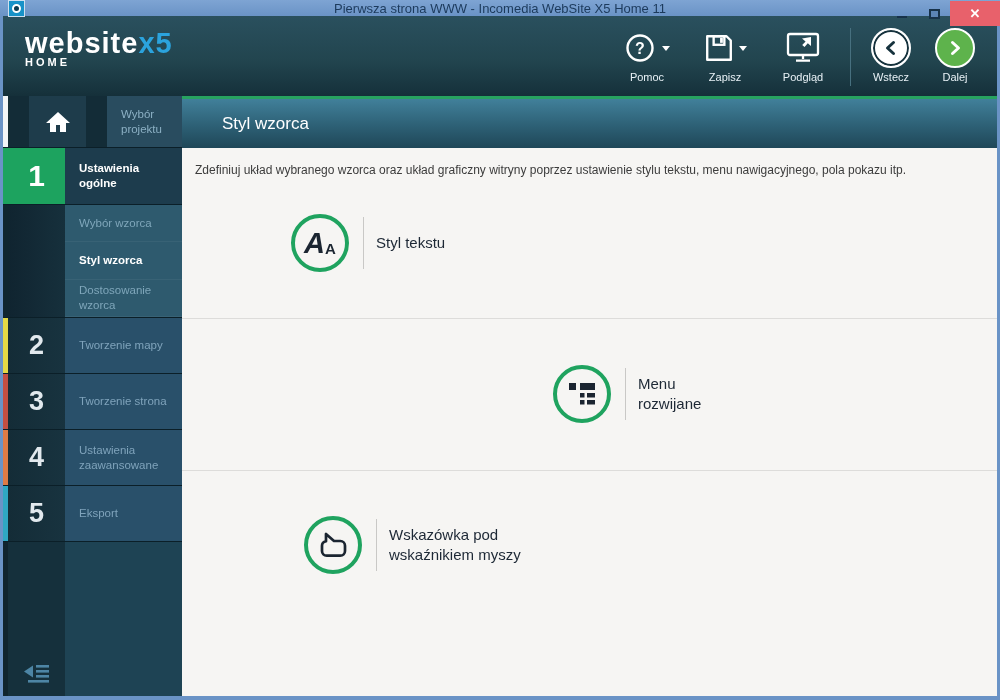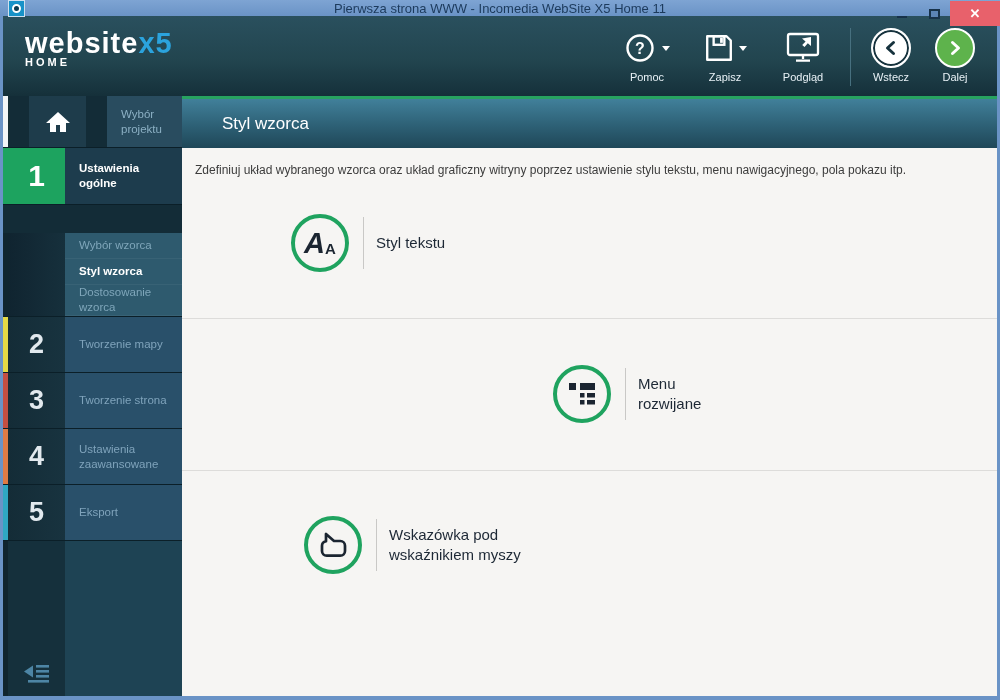--- a/index.html
+++ b/index.html
@@ -40,21 +40,21 @@
   .sidebar { width:179px; flex:0 0 auto; display:flex; flex-direction:column; background:#132c37; }
   .srow { display:flex; border-bottom:1px solid rgba(5,22,30,.55); }
   .strip { width:5px; flex:0 0 auto; }
   .numcol { width:57px; flex:0 0 auto; display:flex; align-items:center; justify-content:center; }
   .slabel { flex:1; display:flex; align-items:center; padding:0 6px 0 14px; font-size:11.5px; line-height:15px; }
   .row-home { height:52px;gap:21px; } .row-home .strip { background:#f2f5f7; }
   .row-home .numcol { background:#1e3c4b; } .row-home .slabel { background:#294c5f; color:#8cb0c4; }
   .row-step1 { height:57px; } .row-step1 .strip { background:#1da35f; }
   .row-step1 .numcol { background:#1da35f; } .row-step1 .slabel { background:#1d3c4d; color:#fff; font-weight:bold; }
   .num { font-weight:bold; color:#e2e9ee; font-size:27px; } .row-step1 .num { font-size:30px; color:#fff; }
-  .row-subs { height:84px;margin-top:28px; } .row-subs .strip { background:#10252f; }
+  .row-subs { height:113px; } .row-subs .strip { background:#10252f; }
   .row-subs .numcol { background:linear-gradient(90deg,#102430,#16303c); }
   .subcol { flex:1; display:flex; flex-direction:column; }
   .subitem { flex:1; background:#2e5a6e; color:#7fa6ba; font-size:11.5px; line-height:15px; display:flex; align-items:center; padding:0 6px 0 14px; border-bottom:1px solid rgba(255,255,255,.05); }
   .subitem.selected { color:#fff; font-weight:bold; }
   .row-step { height:56px; } .row-step .numcol { background:linear-gradient(90deg,#142c37,#18333f); }
   .row-step .slabel { background:#29506a; color:#7fa3bb; }
   .strip-2 { background:#e5d945; } .strip-3 { background:#c44f42; } .strip-4 { background:#de7b45; } .strip-5 { background:#2fa7c3; }
   .row-fill { flex:1; border-bottom:none; } .row-fill .strip { background:#10252f; }
   .row-fill .numcol { background:#15303c; align-items:flex-end; padding-bottom:12px; }
   .row-fill .slabel { background:#1e4354; }

